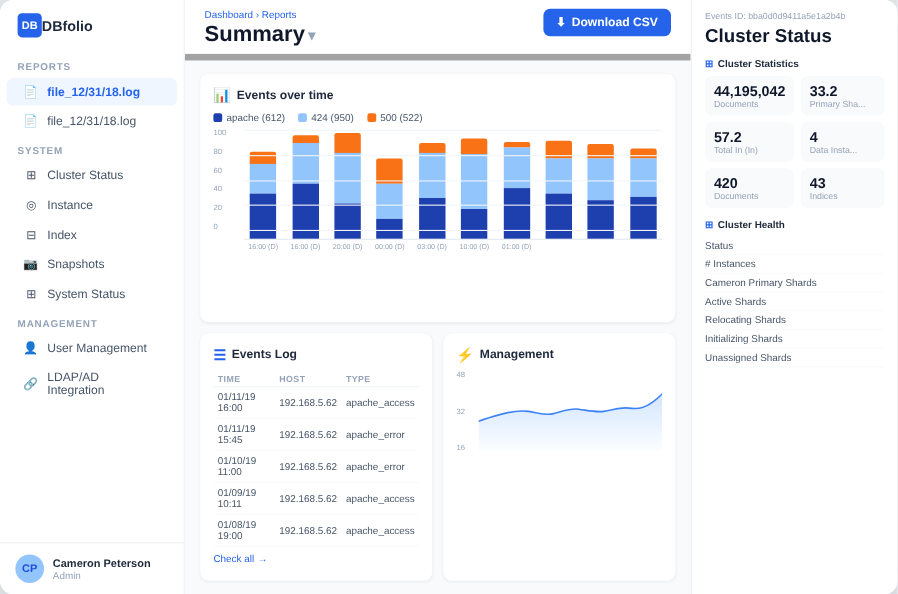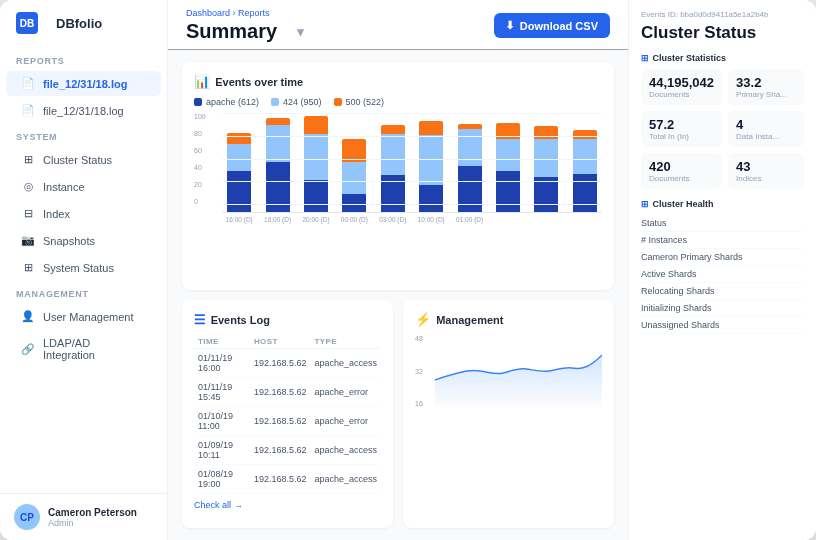--- a/index.html
+++ b/index.html
@@ -18,21 +18,21 @@
     .sidebar {
       width: 168px;
       background: #fff;
       border-right: 1px solid #eef0f3;
       display: flex;
       flex-direction: column;
       flex-shrink: 0;
       padding-top: 12px;
     }
     .sidebar-logo {
-      display: flex; align-items: center; gap: 18px;
+      display: flex; align-items: center; gap: 0;
       padding: 0 16px 14px;
     }
     .logo-icon {
       width: 22px; height: 22px;
       background: #2563eb;
       border-radius: 4px;
       display: flex; align-items: center; justify-content: center;
       color: #fff; font-size: 10px; font-weight: 700;
     }
     .logo-text { font-size: 13px; font-weight: 700; color: #1e293b; }
@@ -76,27 +76,27 @@
     .main {
       flex: 1;
       background: #f8fafc;
       display: flex;
       flex-direction: column;
       overflow: hidden;
     }
 
     .main-header {
       background: #fff;
-      border-bottom: 1px solid #a3a3a3;
+      border-bottom: 6px solid #a3a3a3;
       padding: 8px 18px 6px;
-      display: flex; align-items: center; justify-content: space-between;
+      display: flex; align-items: flex-start; justify-content: space-between;
     }
     .breadcrumb { font-size: 9px; color: #94a3b8; margin-bottom: 2px; }
     .breadcrumb span { color: #2563eb; }
-    .page-title { font-size: 20px; font-weight: 700; color: #0f172a; display: flex; align-items: center; gap: 20px; }
+    .page-title { font-size: 20px; font-weight: 700; color: #0f172a; display: flex; align-items: center; gap: 3px; }
     .page-title-arrow { font-size: 13px; color: #94a3b8; }
 
     .download-btn {
       background: #2563eb;
       color: #fff;
       border: none;
       border-radius: 6px;
       padding: 6px 12px;
       font-size: 11px; font-weight: 600;
       cursor: pointer;

